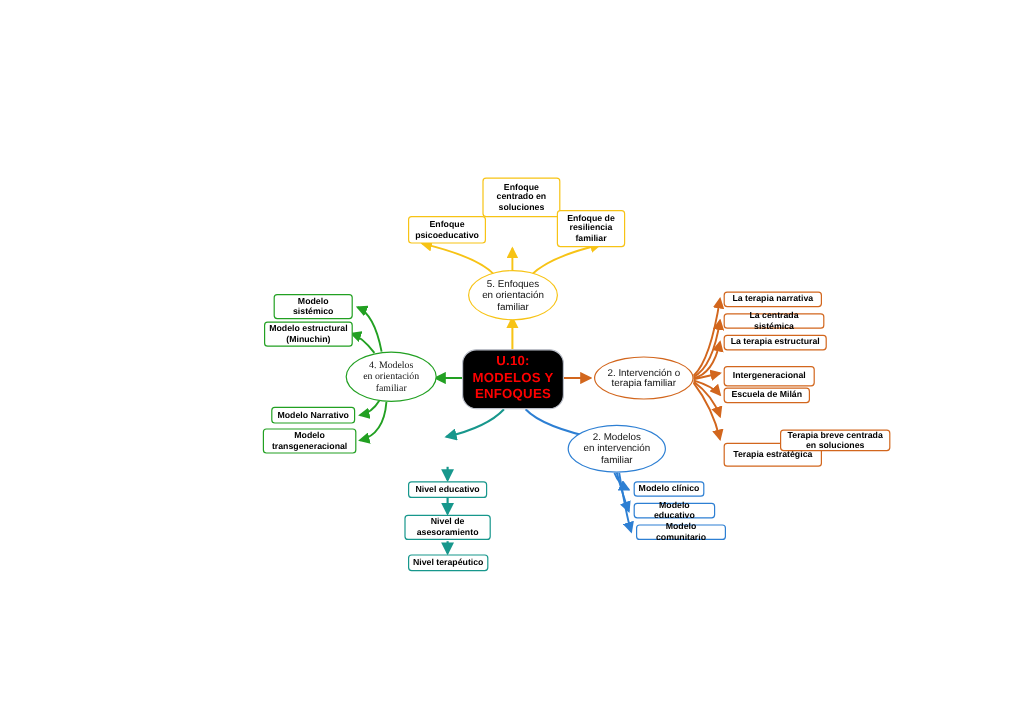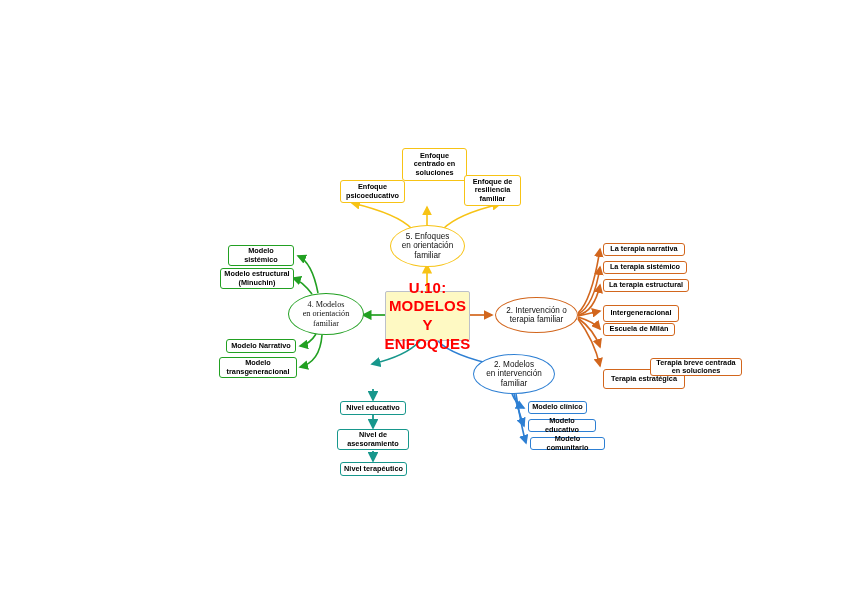--- a/index.html
+++ b/index.html
@@ -36,28 +36,28 @@
     text-align: center;
     background: #ffffff;
     color: #000000;
     font-weight: bold;
     line-height: 1.12;
     white-space: pre-line;
     z-index: 3;
   }
   
   .central {
-    background: #fef9c3;
+    background: #000000;
     border: 1px solid #bcc0ca;
     color: #ff0000;
-    font-size: 15px;
+    font-size: 11px;
     font-weight: bold;
     letter-spacing: 0.2px;
     line-height: 1.25;
-    border-radius: 2px;
+    border-radius: 12px;
   }
   
   .oval {
     border-radius: 50%;
     border-width: 1.6px;
     border-style: solid;
     font-weight: normal;
     font-size: 8.2px;
     background: #ffffff;
     text-align: center;
@@ -161,21 +161,21 @@
   </svg>
 
   <div class="node central" style="left:385px; top:291px; width:85px; height:50px;">U.10:
 MODELOS Y
 ENFOQUES</div>
 
   <div class="node oval c-orange" style="left:495px; top:297px; width:83px; height:36px;">2. Intervención o
 terapia familiar</div>
 
   <div class="node leaf c-orange" style="left:603px; top:243px; width:82px; height:13px;">La terapia narrativa</div>
-  <div class="node leaf c-orange" style="left:603px; top:261px; width:84px; height:13px;">La terapia sistémico</div>
+  <div class="node leaf c-orange" style="left:603px; top:261px; width:84px; height:13px;">La centrada sistémica</div>
   <div class="node leaf c-orange" style="left:603px; top:279px; width:86px; height:13px;">La terapia estructural</div>
   <div class="node leaf c-orange" style="left:603px; top:305px; width:76px; height:17px;">Intergeneracional</div>
   <div class="node leaf c-orange" style="left:603px; top:323px; width:72px; height:13px;">Escuela de Milán</div>
   <div class="node leaf c-orange" style="left:603px; top:341px; width:82px; height:20px;margin-top:28px;">Terapia estratégica</div>
   <div class="node leaf c-orange" style="left:603px; top:358px; width:92px; height:18px;margin-left:47px;">Terapia breve centrada
 en soluciones</div>
 
   <div class="node oval c-blue" style="left:473px; top:354px; width:82px; height:40px;">2. Modelos
 en intervención
 familiar</div>

